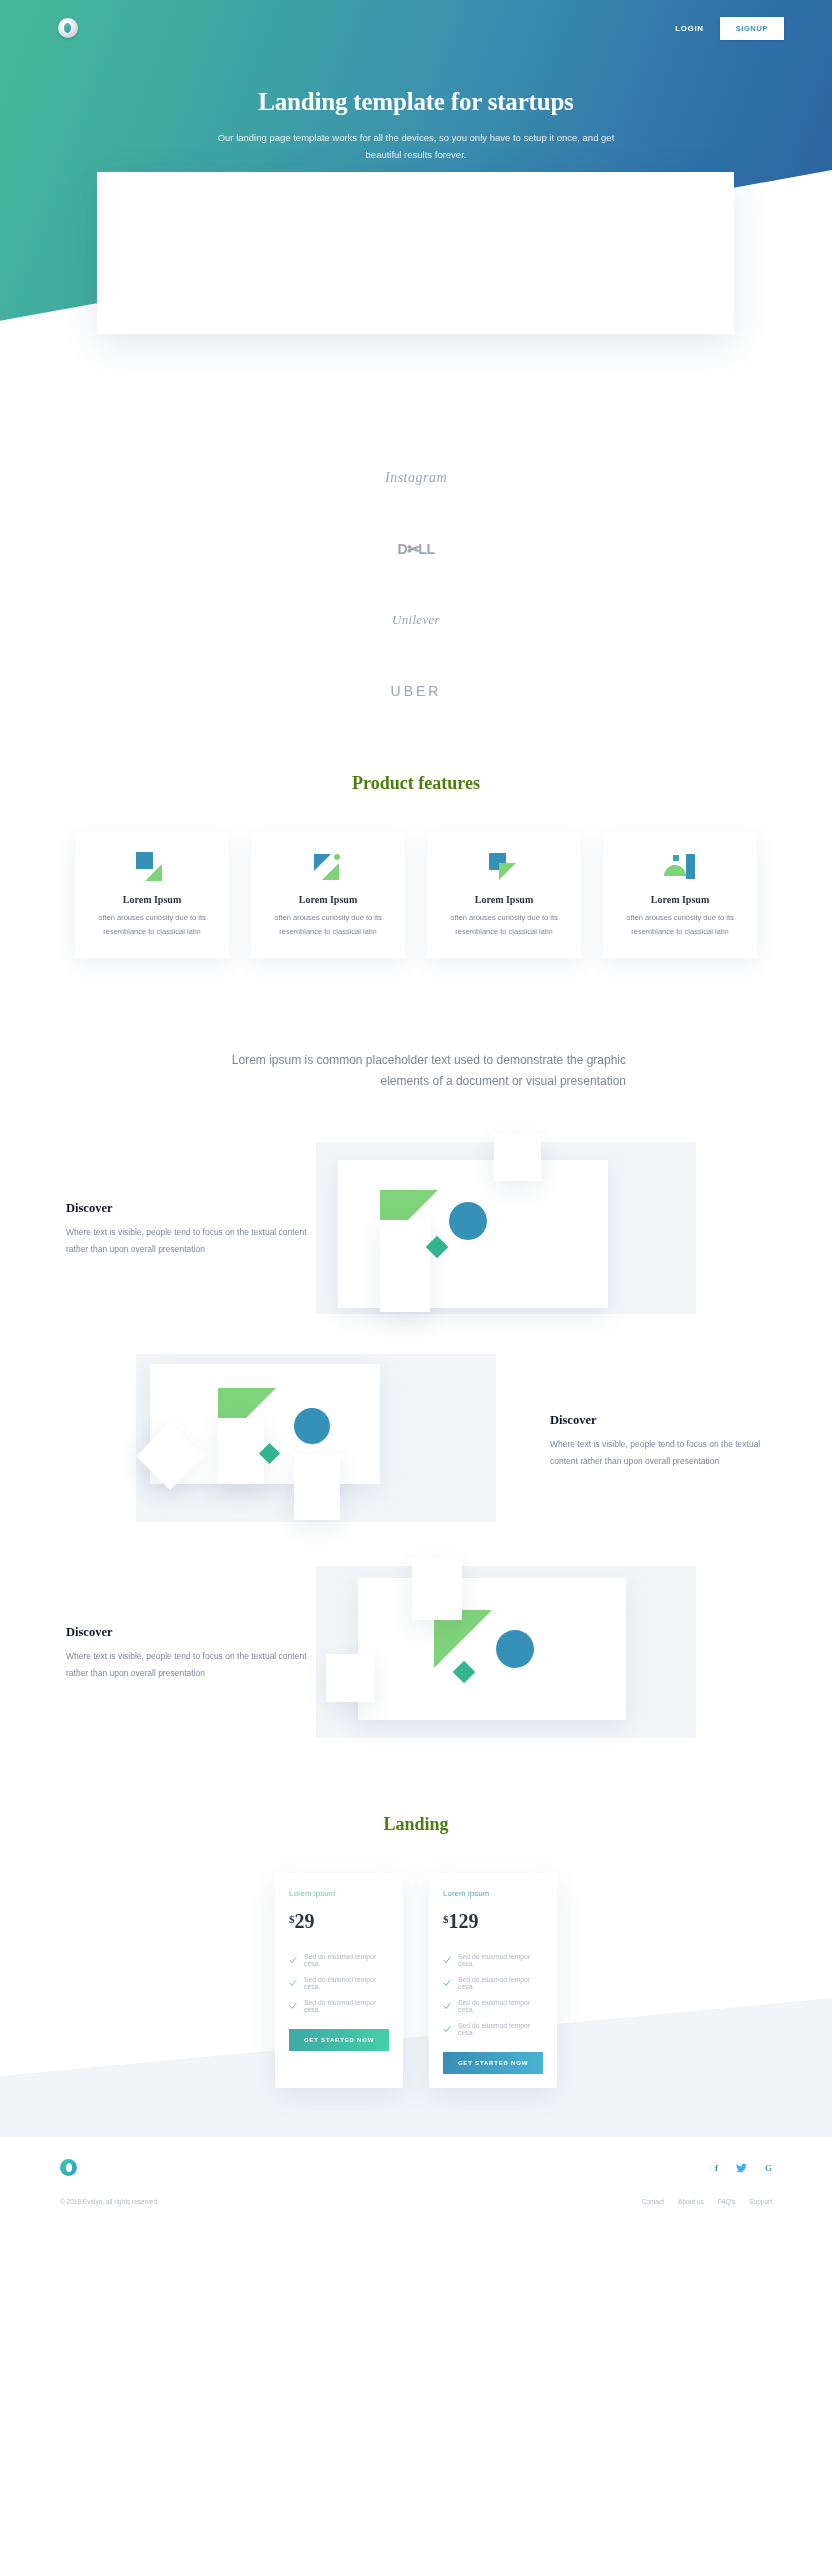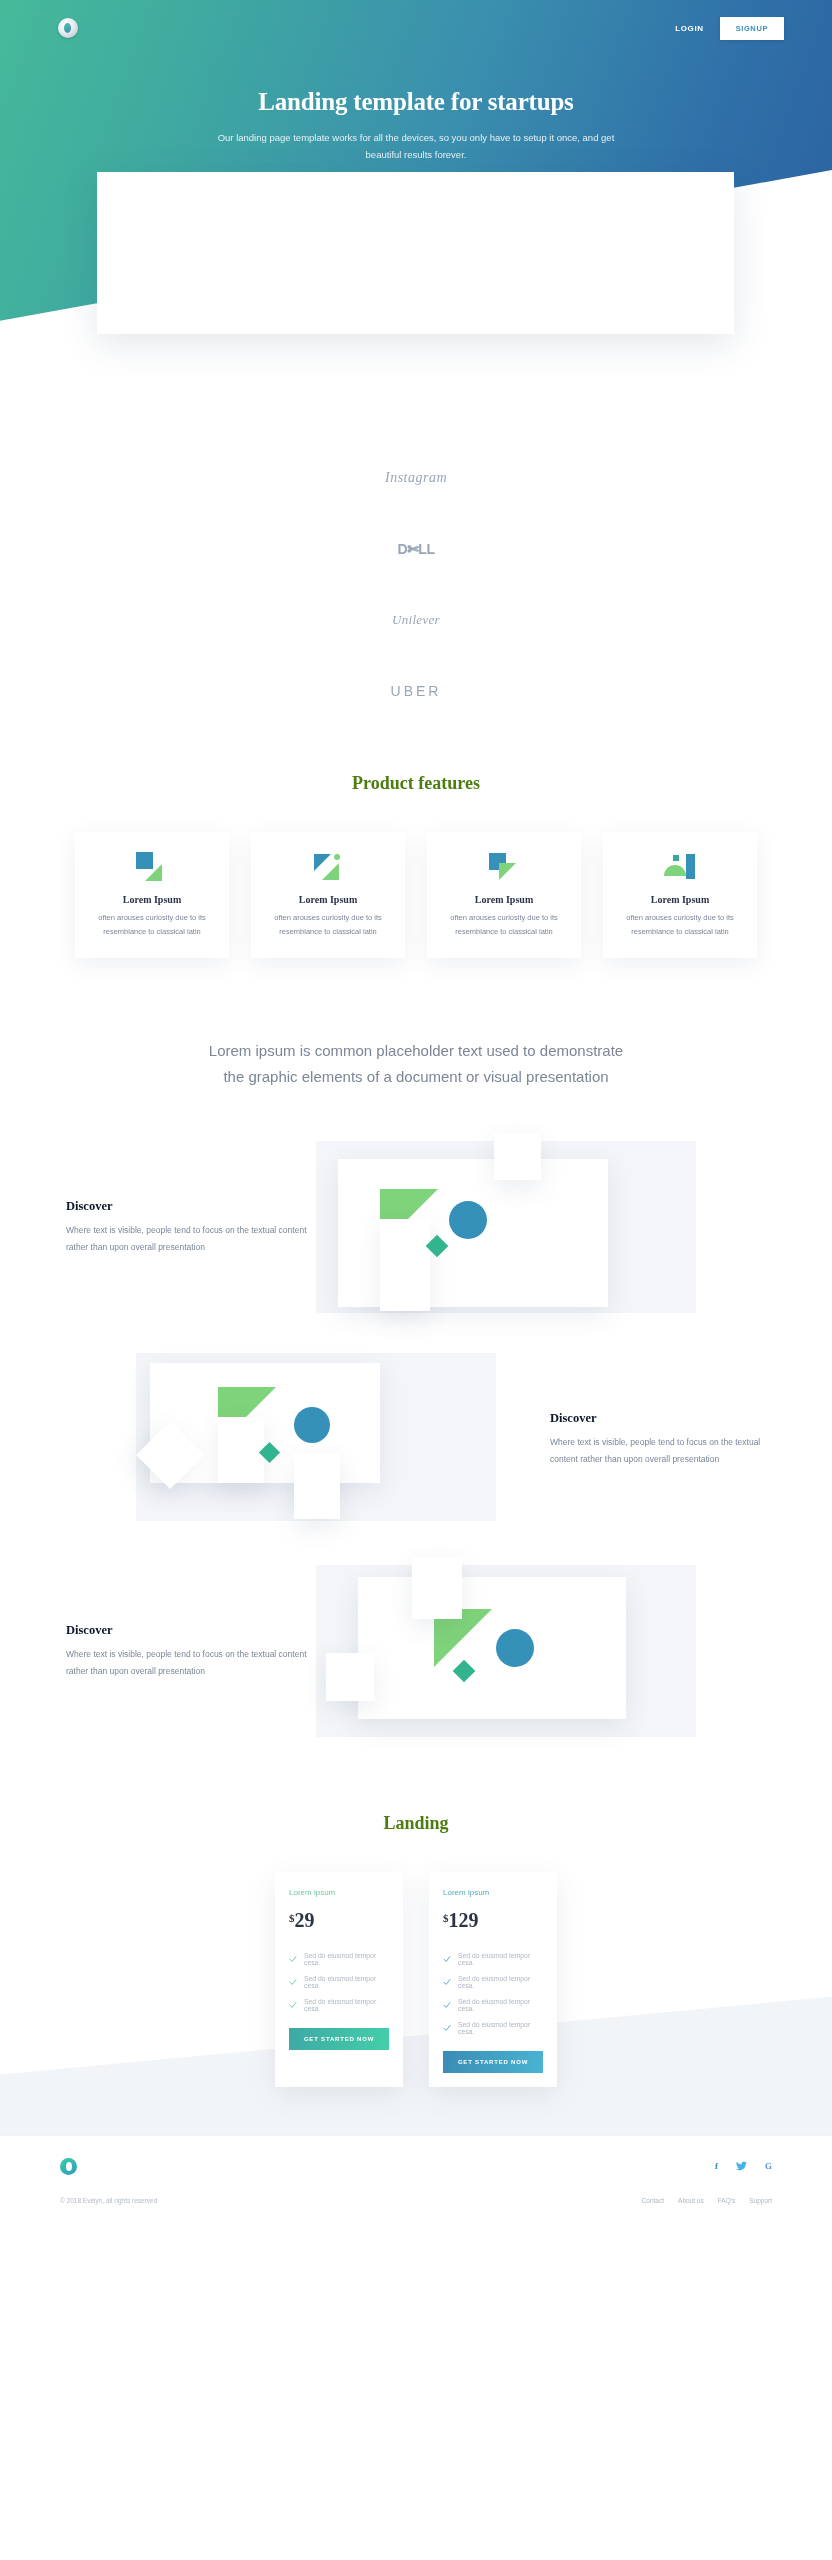--- a/index.html
+++ b/index.html
@@ -93,22 +93,22 @@
   .logo-unilever { font-family:"Liberation Serif", serif; font-style:italic; font-size:13px; letter-spacing:.3px; }
   .logo-uber  { font-family:"Liberation Sans", sans-serif; font-weight:400; font-size:14px; letter-spacing:3px; }
 
   
   .sect-title {
     font-family:"Liberation Serif", serif;
     font-weight:700; font-size:18px; color:#4d7c0f;
     text-align:center;
   }
   .sect-sub {
-    margin:8px auto 0; max-width:420px; text-align:center;
-    font-size:15px; line-height:1.75; color:#7c8698;
+    margin:20px auto 0; max-width:420px; text-align:right;
+    font-size:12px; line-height:1.75; color:#7c8698;
   }
 
   
   .features-wrap { padding-top:74px; }
   .features {
     display:flex; justify-content:center; gap:22px;
     margin-top:38px;
   }
   .f-card {
     width:154px; height:126px; background:#ffffff;

